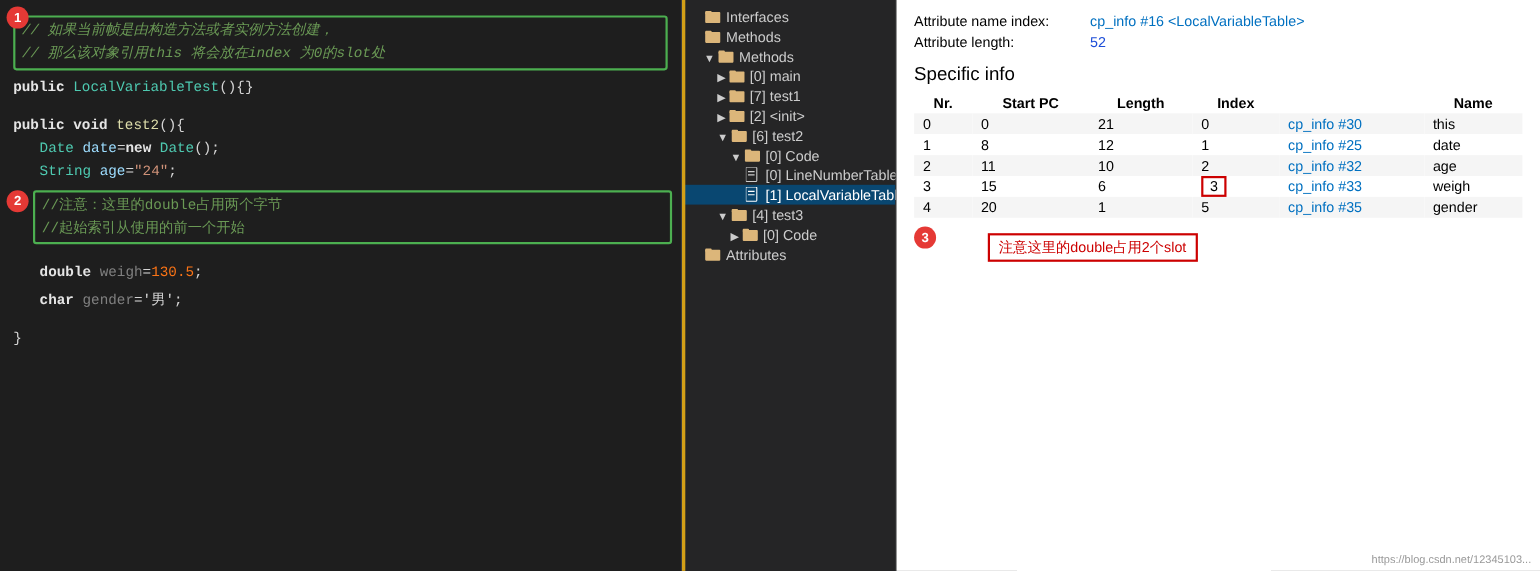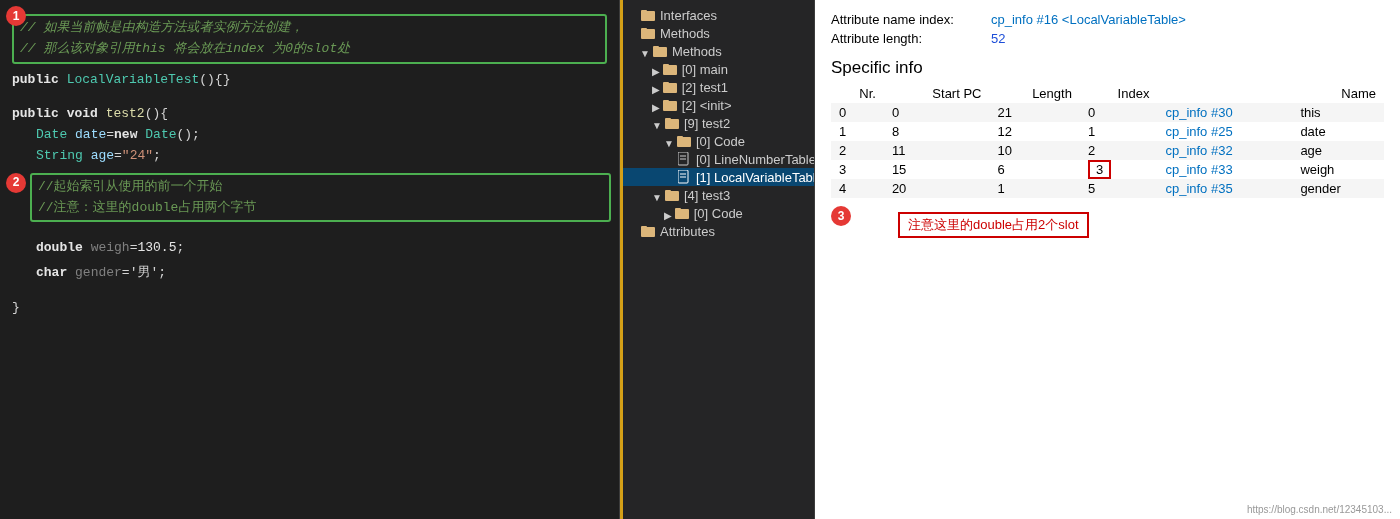--- a/index.html
+++ b/index.html
@@ -53,21 +53,21 @@
       padding: 2px 6px;
       margin: 2px 0;
       display: inline-block;
       width: 100%;
     }
 
     .comment-cn { color: #6a9955; }
     .kw { color: #e5e5e5; font-weight: bold; }
     .kw2 { color: #4ec9b0; }
     .method { color: #dcdcaa; }
-    .num { color: #e5e5e5; }
+    .num { color: #f97316; }
     .str { color: #ce9178; }
     .type { color: #4ec9b0; }
     .var { color: #9cdcfe; }
     .punct { color: #d4d4d4; }
     .gray { color: #808080; }
 
     
     .tree-panel {
       width: 195px;
       background: #252526;
@@ -149,24 +149,24 @@
       font-size: 17px;
       color: #000;
     }
 
     .data-table {
       width: 100%;
       border-collapse: collapse;
       font-size: 13px;
     }
     .data-table th {
-      text-align: right;
+      text-align: center;
       padding: 2px 8px;
       color: #000;
-      font-weight: normal;
+      font-weight: bold;
       border-bottom: none;
     }
     .data-table td {
       padding: 2px 8px;
       color: #000;
     }
     .data-table tr:nth-child(odd) td { background: #f5f5f5; }
     .data-table tr:nth-child(even) td { background: #fff; }
 
     .cell-link { color: #0070c0; cursor: pointer; }
@@ -225,22 +225,22 @@
       <span class="type">Date</span> <span class="var">date</span><span class="punct">=</span><span class="kw">new</span> <span class="type">Date</span><span class="punct">();</span>
     </div>
 
     <div style="padding-left: 24px;">
       <span class="type">String</span> <span class="var">age</span><span class="punct">=</span><span class="str">"24"</span><span class="punct">;</span>
     </div>
 
     <div style="position:relative; padding-left:14px; margin-top:4px; margin-bottom:4px;">
       <span class="badge" style="top:2px; left:-6px;">2</span>
       <div class="green-box" style="margin-left:4px;">
+        <div><span class="comment-cn">    //注意：这里的double占用两个字节</span></div>
         <div><span class="comment-cn">    //起始索引从使用的前一个开始</span></div>
-        <div><span class="comment-cn">    //注意：这里的double占用两个字节</span></div>
       </div>
     </div>
 
     <div style="height:10px;"></div>
 
     <div style="padding-left: 24px;">
       <span class="kw">double</span> <span class="gray">weigh</span><span class="punct">=</span><span class="num">130.5</span><span class="punct">;</span>
     </div>
 
     <div style="height:4px;"></div>
@@ -301,21 +301,21 @@
   </div>
 
   <div class="tree-item indent-2">
     <span class="arrow">▶</span>
     <span class="tree-icon folder-icon">
       <svg width="14" height="14" viewBox="0 0 14 14">
           <rect x="0" y="3" width="14" height="10" rx="1" fill="#dcb67a"></rect>
           <rect x="0" y="2" width="6" height="3" rx="1" fill="#dcb67a"></rect>
         </svg>
     </span>
-    <span>[2] test1</span>
+    <span>[7] test1</span>
   </div>
 
   <div class="tree-item indent-2">
     <span class="arrow">▶</span>
     <span class="tree-icon folder-icon">
       <svg width="14" height="14" viewBox="0 0 14 14">
           <rect x="0" y="3" width="14" height="10" rx="1" fill="#dcb67a"></rect>
           <rect x="0" y="2" width="6" height="3" rx="1" fill="#dcb67a"></rect>
         </svg>
     </span>
@@ -323,21 +323,21 @@
   </div>
 
   <div class="tree-item indent-2">
     <span class="arrow">▼</span>
     <span class="tree-icon folder-icon">
       <svg width="14" height="14" viewBox="0 0 14 14">
           <rect x="0" y="3" width="14" height="10" rx="1" fill="#dcb67a"></rect>
           <rect x="0" y="2" width="6" height="3" rx="1" fill="#dcb67a"></rect>
         </svg>
     </span>
-    <span>[9] test2</span>
+    <span>[6] test2</span>
   </div>
 
   <div class="tree-item indent-3">
     <span class="arrow">▼</span>
     <span class="tree-icon folder-icon">
       <svg width="14" height="14" viewBox="0 0 14 14">
           <rect x="0" y="3" width="14" height="10" rx="1" fill="#dcb67a"></rect>
           <rect x="0" y="2" width="6" height="3" rx="1" fill="#dcb67a"></rect>
         </svg>
     </span>

